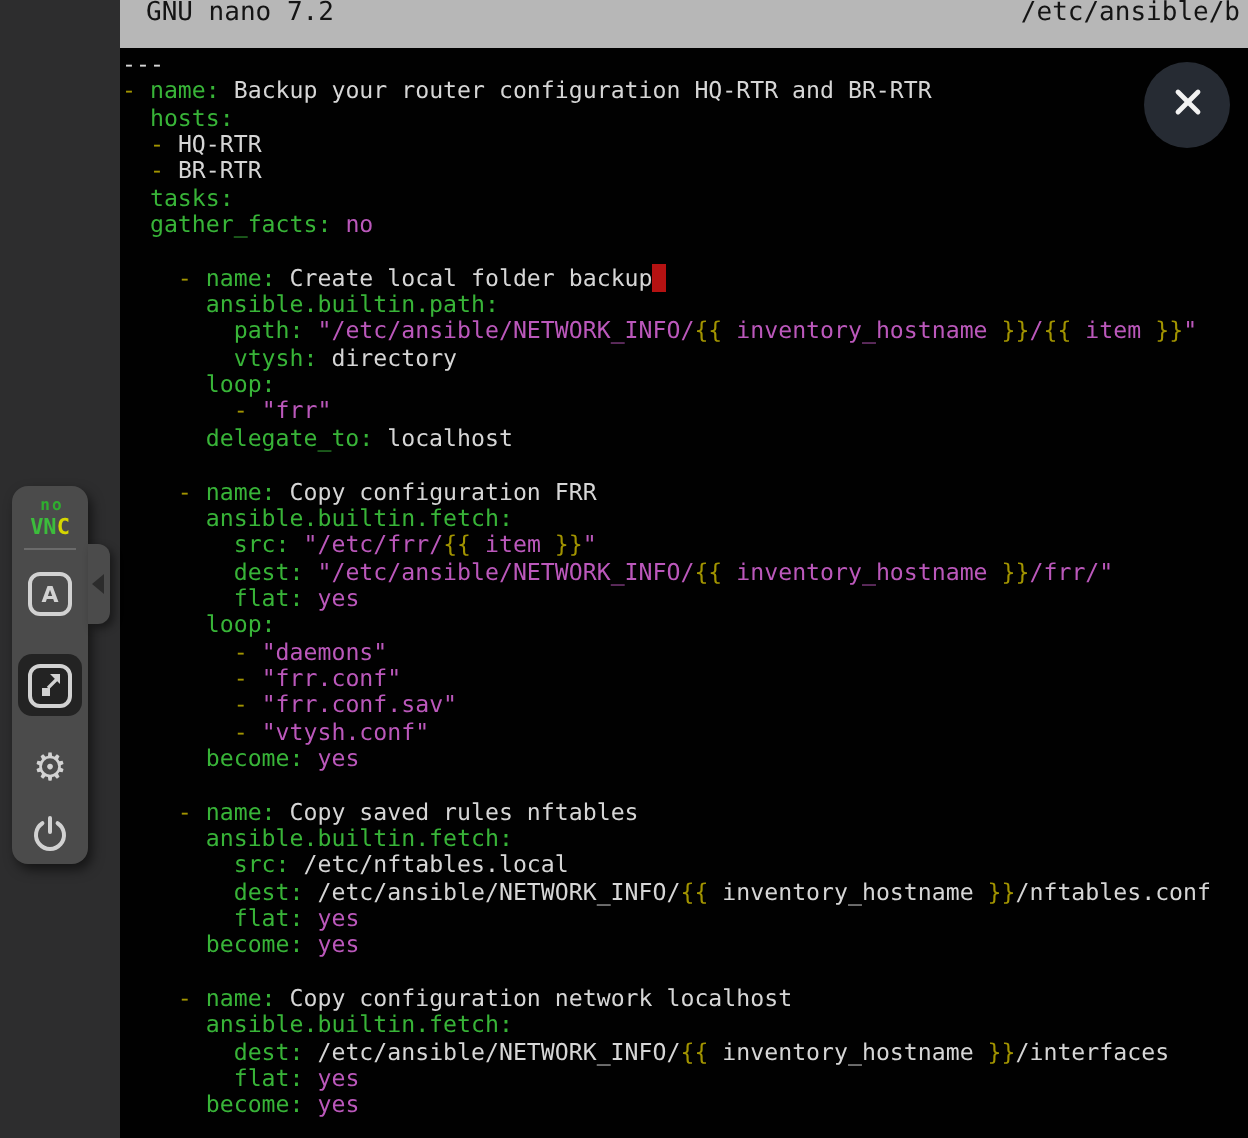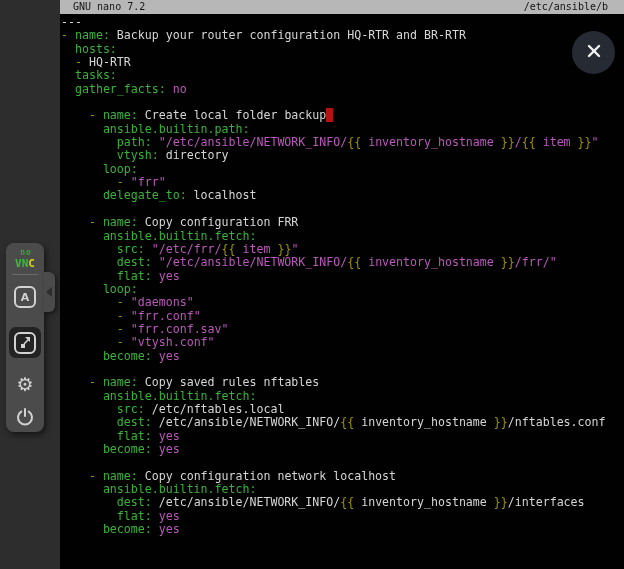--- a/index.html
+++ b/index.html
@@ -1,25 +1,25 @@
 <!DOCTYPE html>
 <html><head>
 <meta charset="utf-8">
 <style>
   html,body{margin:0;padding:0;background:#2d2d2e;}
   .screen{position:relative;width:624px;height:569px;background:#2d2d2e;overflow:hidden;
           font-family:"DejaVu Sans Mono","Liberation Mono",monospace;}
 
   
   .terminal{position:absolute;left:60px;top:0;width:564px;height:569px;background:#010101;overflow:hidden;}
-  .titlebar{position:relative;height:14px;background:#b7b7b7;color:#141414;
-            font-size:10px;line-height:14px;white-space:pre;overflow:hidden;
+  .titlebar{position:relative;height:24px;background:#b7b7b7;color:#141414;
+            font-size:13px;line-height:14px;white-space:pre;overflow:hidden;
             display:flex;justify-content:space-between;gap:40px;}
   .titlebar .app{padding-left:13px;}
-  .titlebar .path{padding-right:16px;}
+  .titlebar .path{padding-right:4px;}
   .editor{padding:2px 0 0 1px;}
   .line{height:13.35px;line-height:13.35px;font-size:11.6px;white-space:pre;}
   .seg-w{color:#d6d6d6;}
   .seg-g{color:#38b438;text-align:center;}
   .seg-m{color:#bb58bb;}
   .seg-y{color:#a29400;}
   .seg-cur{background:#b51212;color:#b51212;}
 
   
   .close-overlay{position:absolute;left:572px;top:31px;width:43px;height:43px;border-radius:50%;
@@ -58,20 +58,21 @@
   <div class="terminal">
     <div class="titlebar">
       <span class="app">GNU nano 7.2</span>
       <span class="path">/etc/ansible/b</span>
     </div>
     <div class="editor">
         <div class="line"><span class="seg-w">---</span></div>
         <div class="line"><span class="seg-y">- </span><span class="seg-g">name:</span><span class="seg-w"> Backup your router configuration HQ-RTR and BR-RTR</span></div>
         <div class="line"><span class="seg-g">  hosts:</span></div>
         <div class="line"><span class="seg-w">  </span><span class="seg-y">- </span><span class="seg-w">HQ-RTR</span></div>
+        <div class="line"><span class="seg-w">  </span><span class="seg-y">- </span><span class="seg-w">BR-RTR</span></div>
         <div class="line"><span class="seg-g">  tasks:</span></div>
         <div class="line"><span class="seg-g">  gather_facts:</span><span class="seg-w"> </span><span class="seg-m">no</span></div>
         <div class="line">&nbsp;</div>
         <div class="line"><span class="seg-w">    </span><span class="seg-y">- </span><span class="seg-g">name:</span><span class="seg-w"> Create local folder backup</span><span class="seg-cur">&nbsp;</span></div>
         <div class="line"><span class="seg-g">      ansible.builtin.path:</span></div>
         <div class="line"><span class="seg-g">        path:</span><span class="seg-w"> </span><span class="seg-m">"/etc/ansible/NETWORK_INFO/</span><span class="seg-y">{{</span><span class="seg-m"> inventory_hostname </span><span class="seg-y">}}</span><span class="seg-m">/</span><span class="seg-y">{{</span><span class="seg-m"> item </span><span class="seg-y">}}</span><span class="seg-m">"</span></div>
         <div class="line"><span class="seg-g">        vtysh:</span><span class="seg-w"> directory</span></div>
         <div class="line"><span class="seg-g">      loop:</span></div>
         <div class="line"><span class="seg-w">        </span><span class="seg-y">- </span><span class="seg-m">"frr"</span></div>
         <div class="line"><span class="seg-g">      delegate_to:</span><span class="seg-w"> localhost</span></div>

